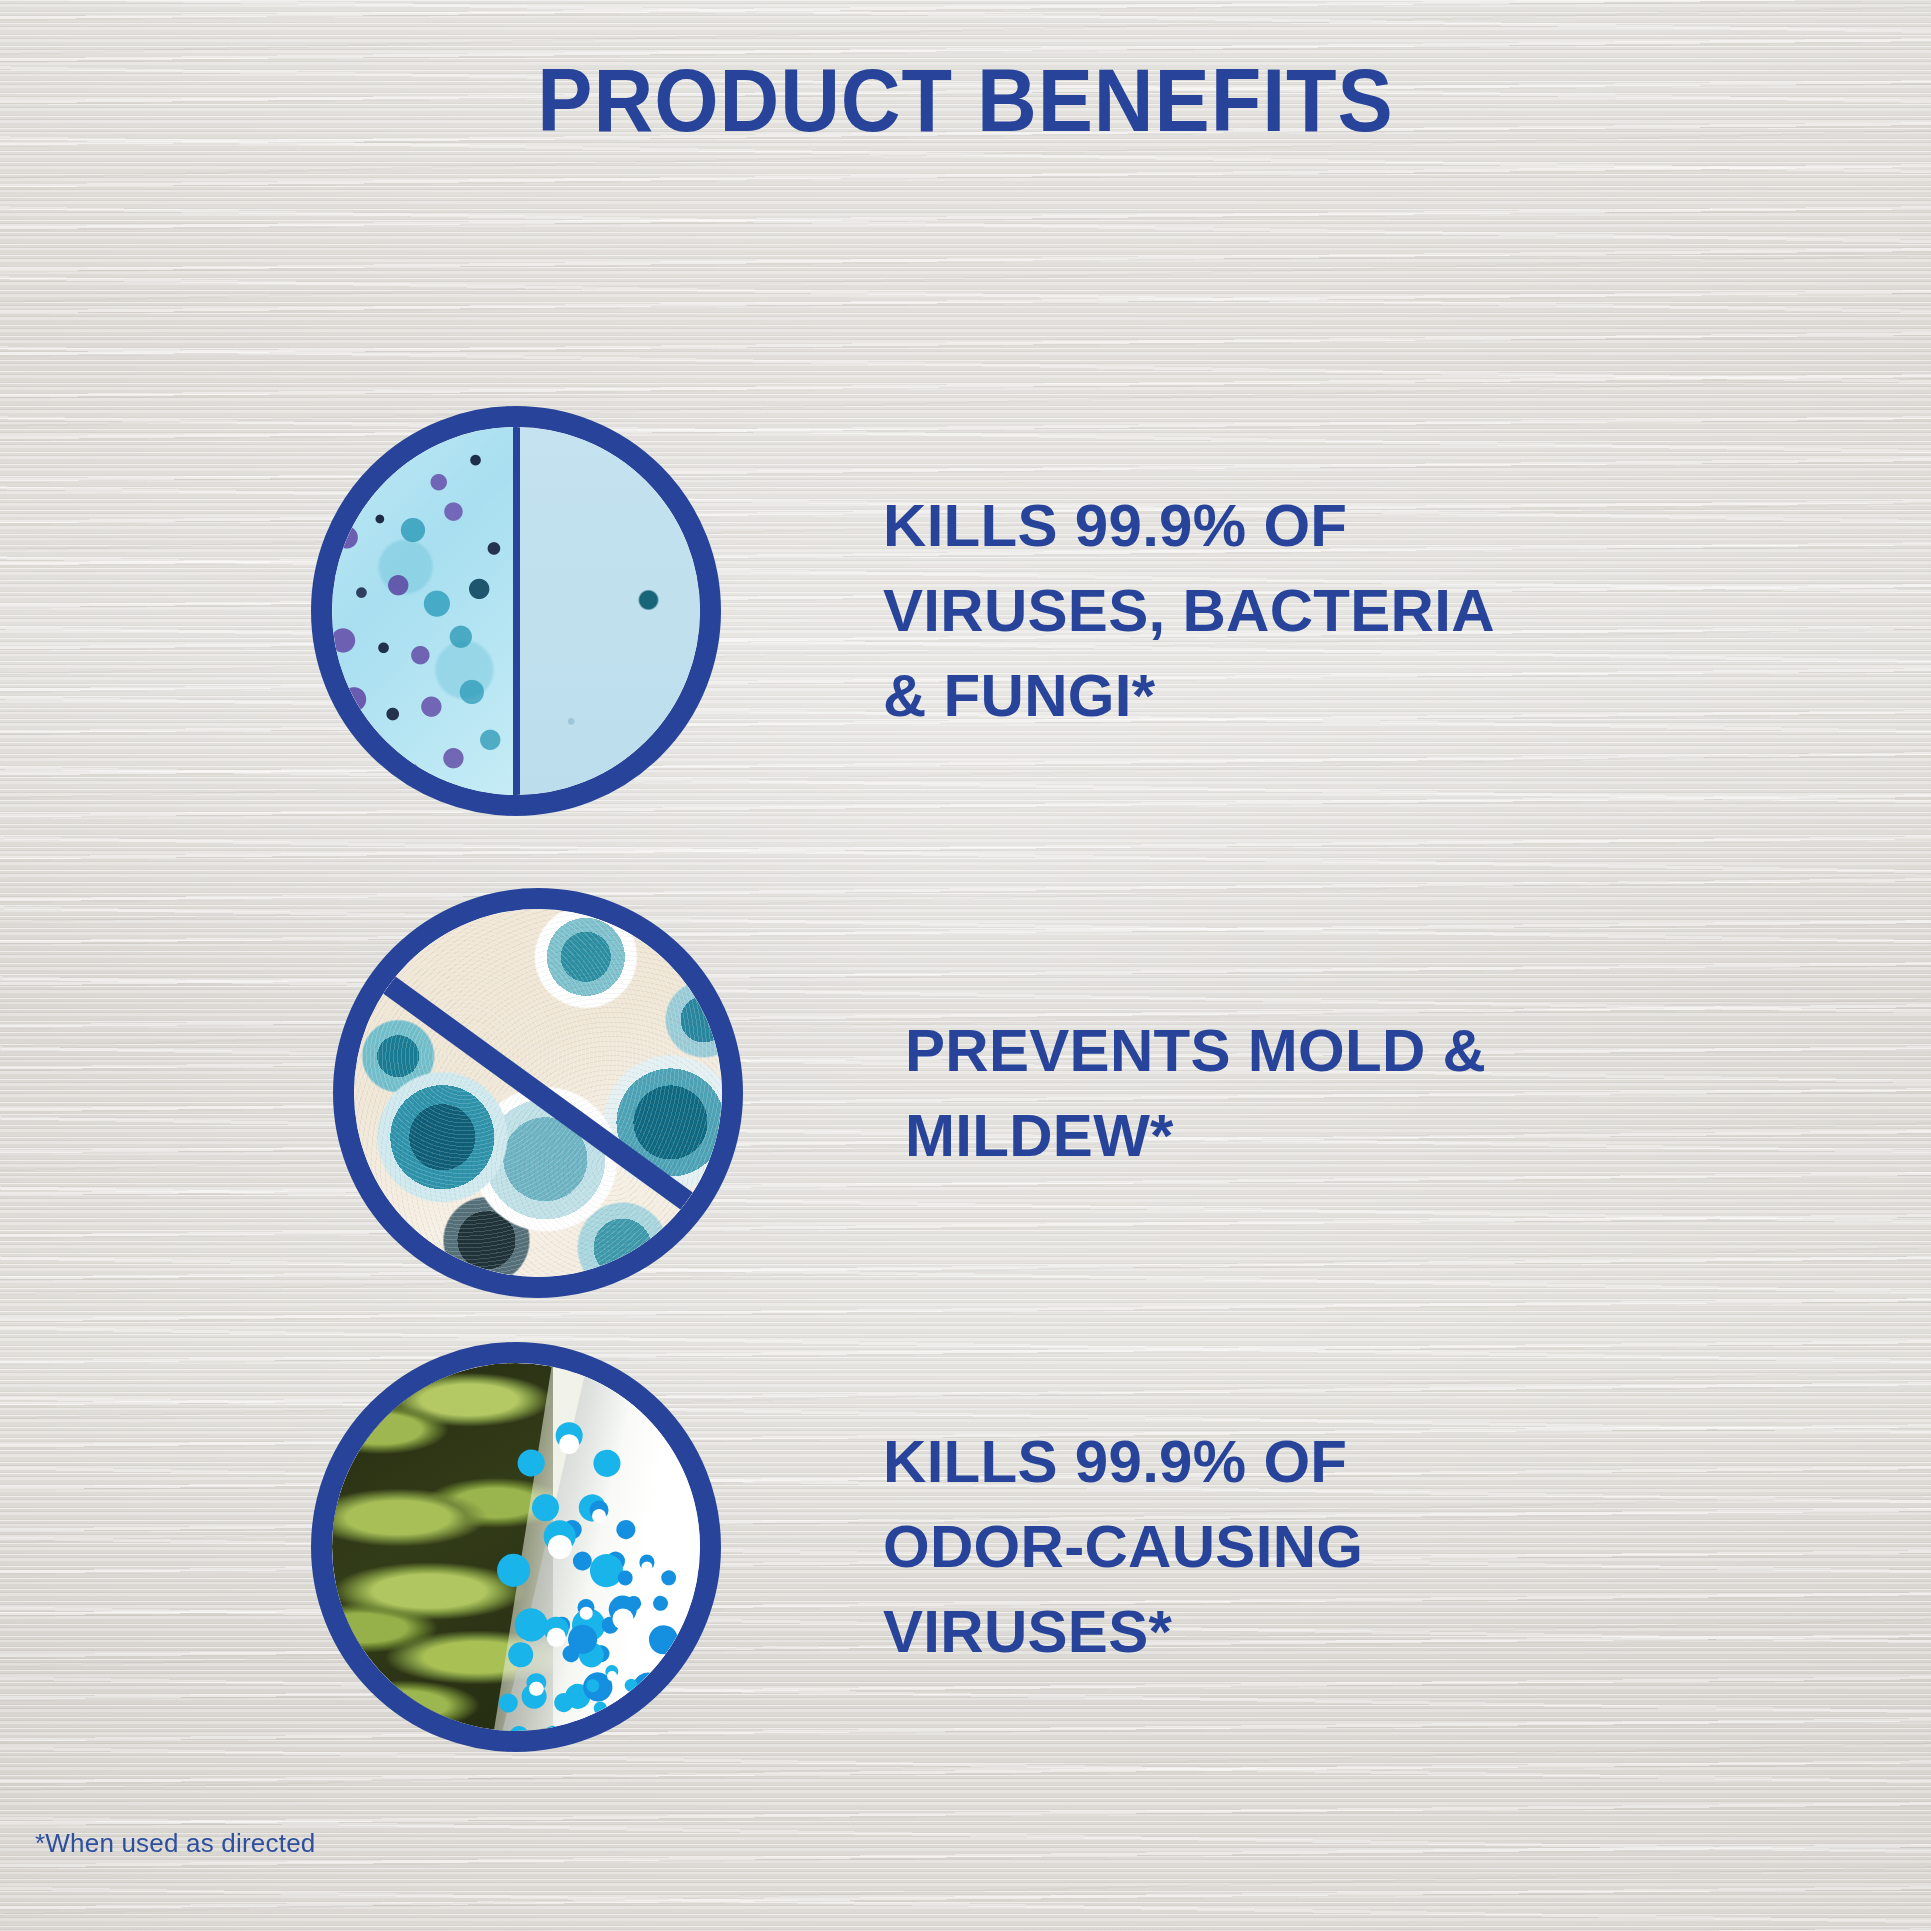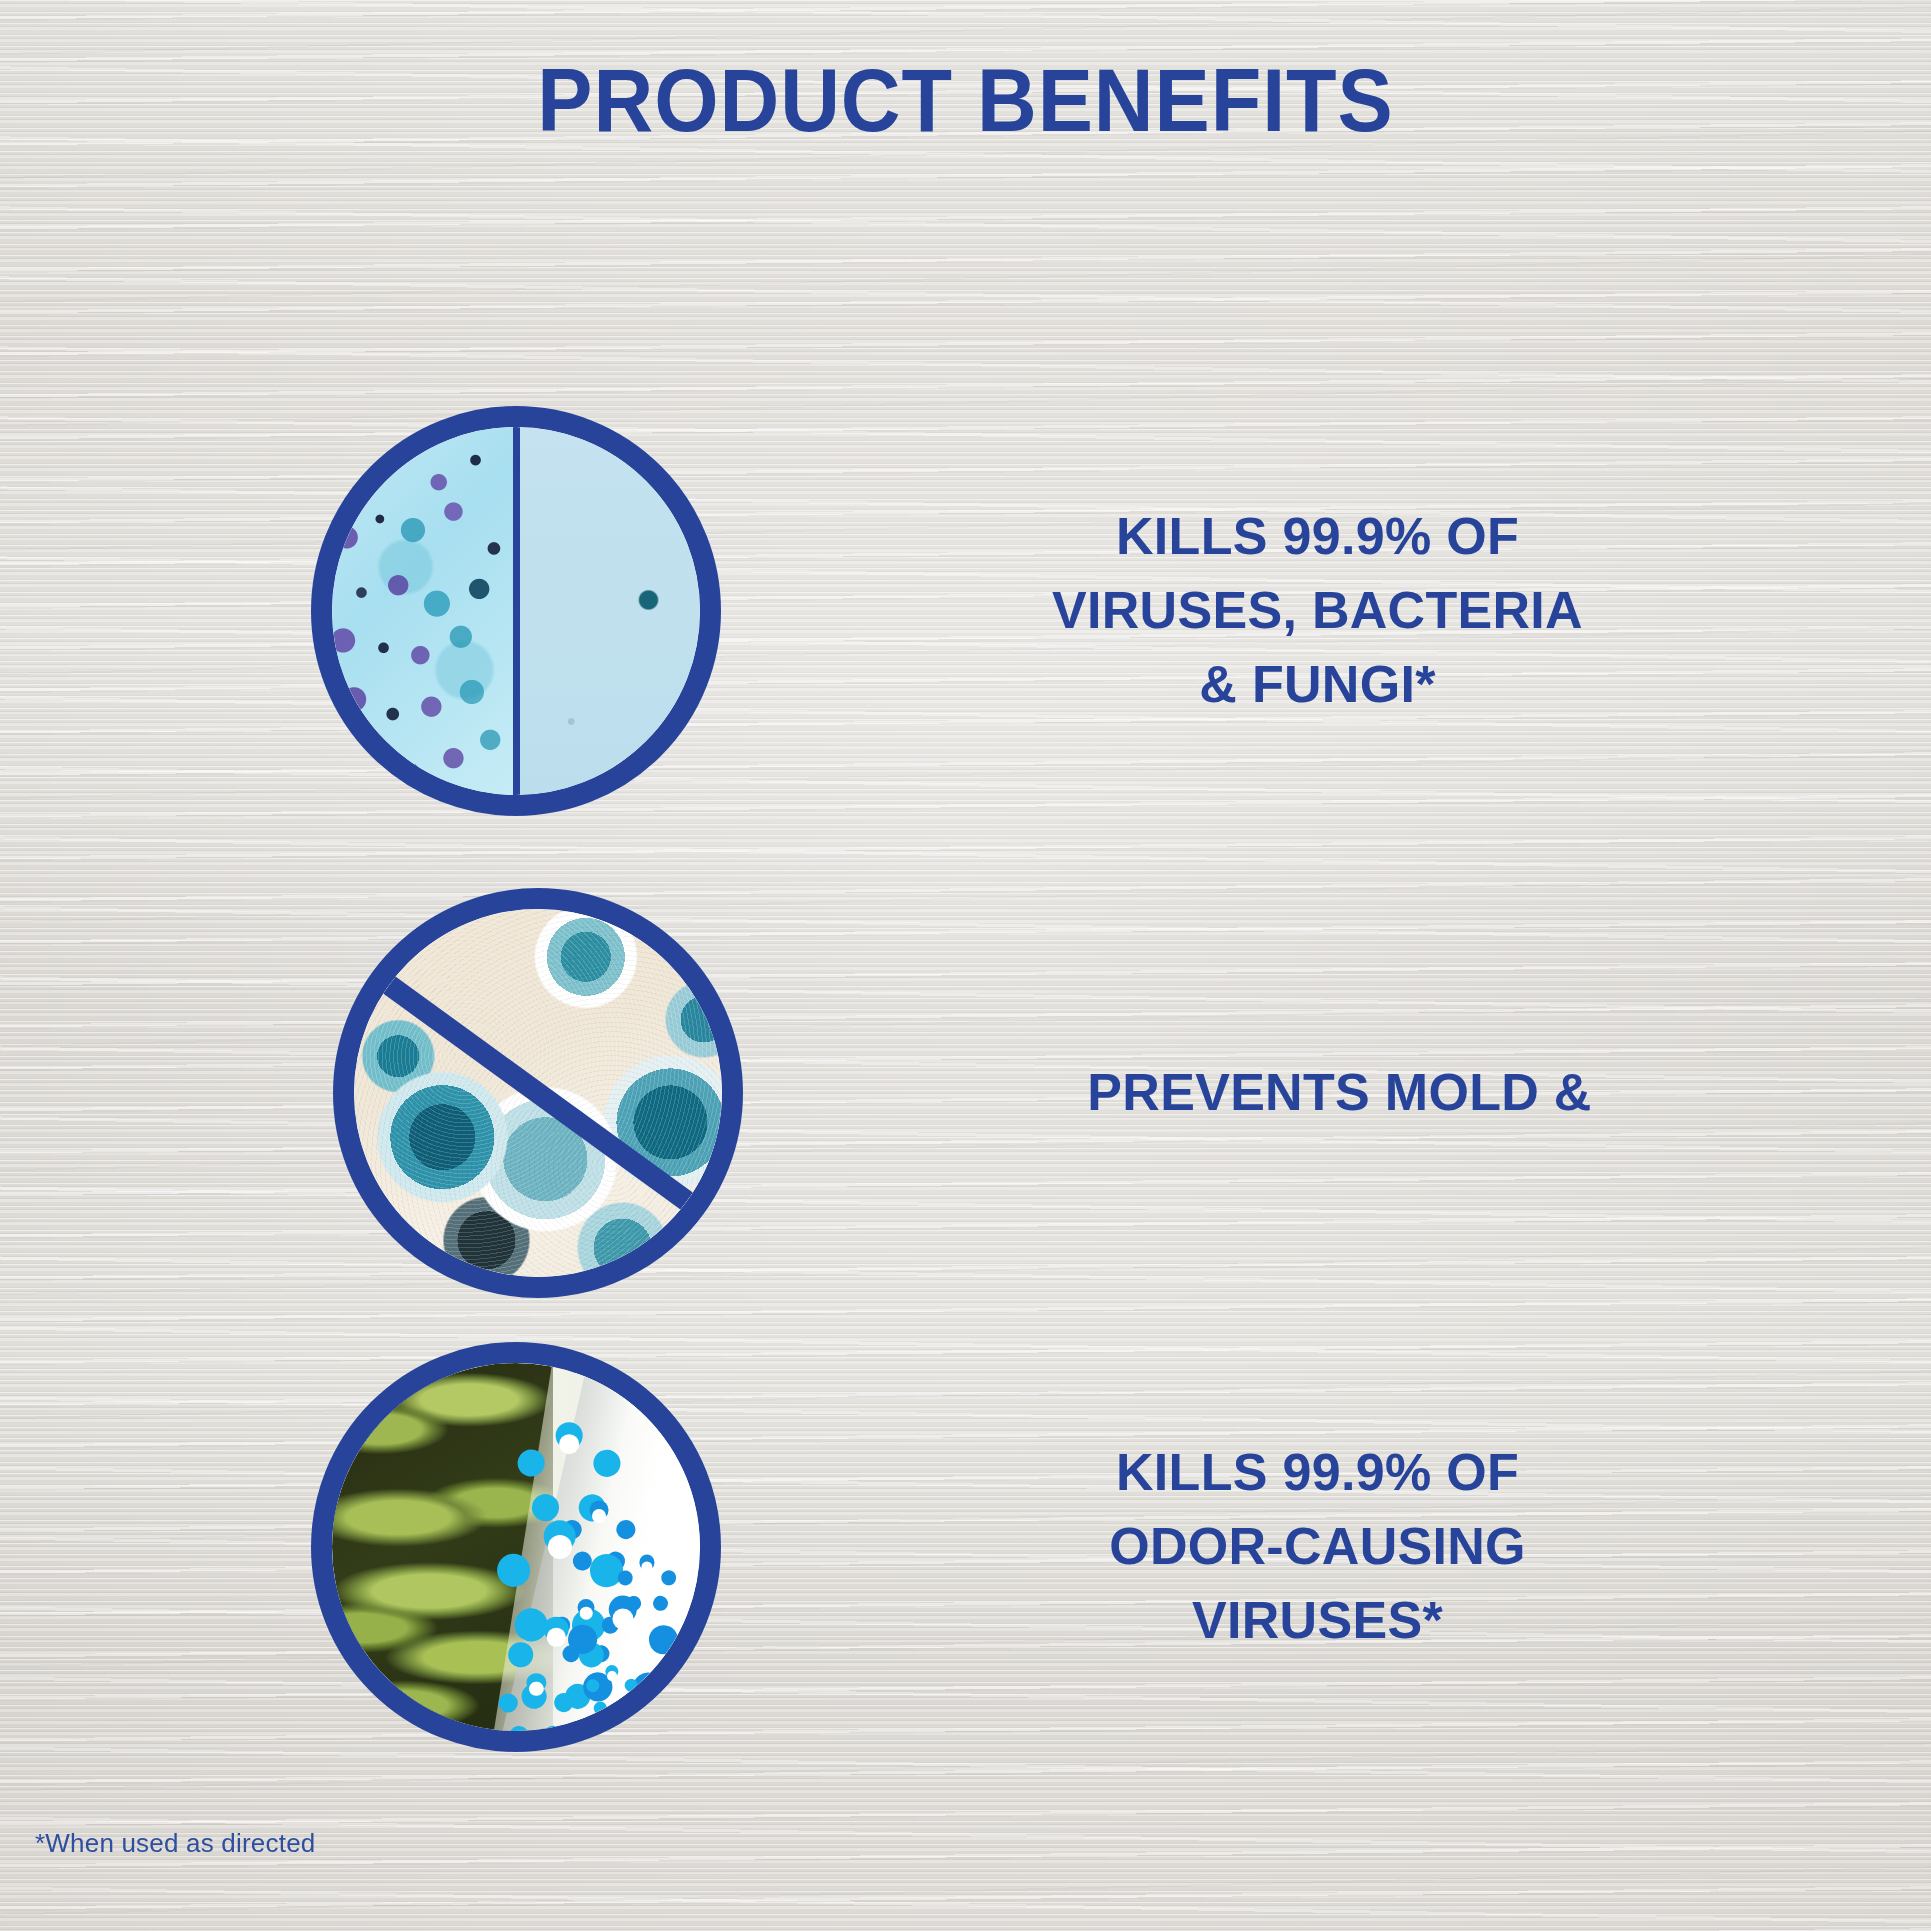--- a/index.html
+++ b/index.html
@@ -205,26 +205,25 @@
     position:absolute;left:50%;top:50%;width:34%;height:34%;
     background:#ffffff;border-radius:50%;
     transform:translate(-50%,-50%);transform-origin:50% 50%;
   }
 
   
   .benefit{
     position:absolute;left:883px;top:50%;
     transform:translateY(-50%);
     color:#27449a;
-    font-size:52px;
+    font-size:60px;
     font-weight:700;
     line-height:1.42;
     letter-spacing:0.3px;
     width:869px;
-    text-align:center;
   }
   .benefit div{white-space:nowrap;}
 
   .footnote{
     position:absolute;left:35px;top:1828px;
     color:#2d4f9e;
     font-size:26px;
     font-weight:400;
     letter-spacing:0.2px;
   }
@@ -262,20 +261,21 @@
   <div class="row row2">
     <div class="circle">
       <div class="cinner">
         <div class="mold"></div>
         <div class="mold-tex"></div>
         <div class="slash"></div>
       </div>
     </div>
     <div class="benefit">
       <div>PREVENTS MOLD &amp;</div>
+      <div>MILDEW*</div>
     </div>
   </div>
 
   <div class="row row3">
     <div class="circle">
       <div class="cinner">
         <div class="germs"></div>
         <div class="fresh"></div>
         <div class="wedge"></div>
         <div class="wedge2"></div>

